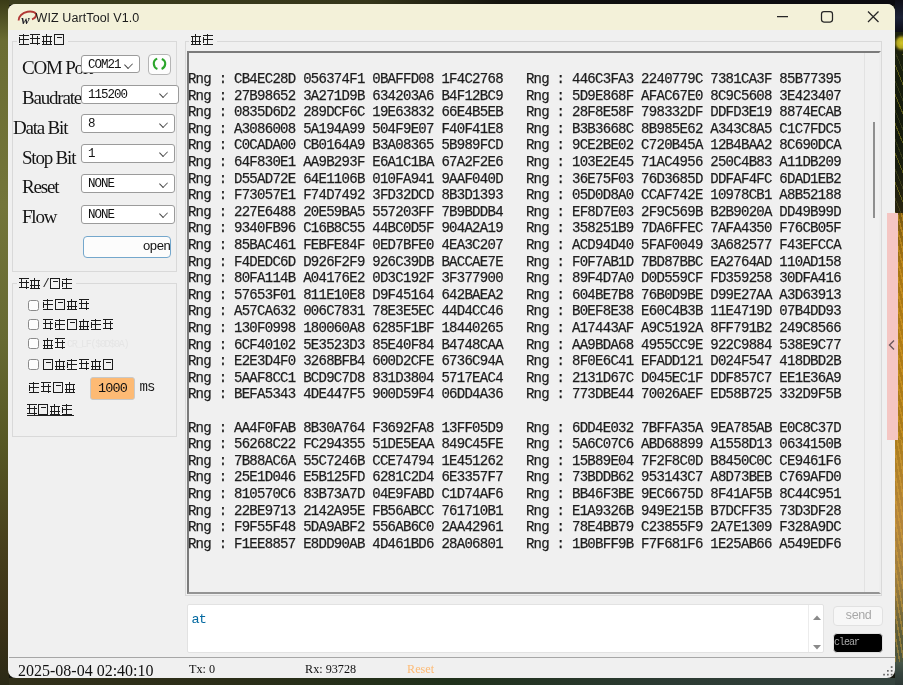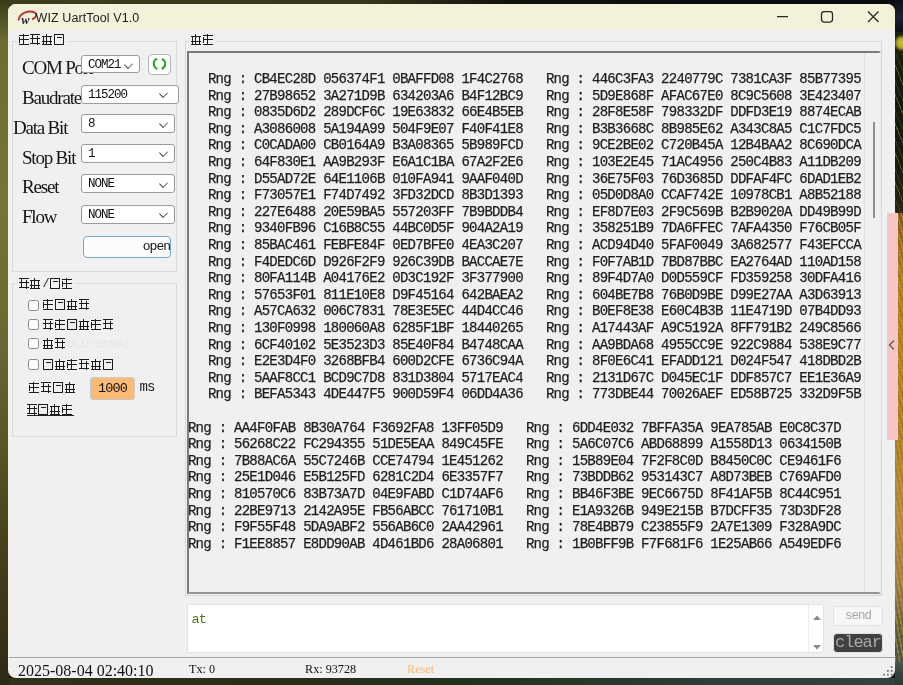--- a/index.html
+++ b/index.html
@@ -185,21 +185,21 @@
 
   <div class="abs gbox" style="left:184.5px;top:41px;width:697.5px;height:555px;"></div>
   <div class="abs glabel" style="left:189px;top:32.5px;">
     <i class="z zc"></i>
     <i class="z za"></i>
   </div>
 
   <div class="abs" id="rxbox" style="left:186.5px;top:50.5px;width:694px;height:543.5px;background:#f0f0f0;border:2px solid;border-color:#7b7b7b #ededed #949494 #7b7b7b;overflow:hidden;">
     <div class="abs" style="left:675px;top:0;width:1px;height:540px;background:#e2e2e2;"></div>
     <div class="abs" style="left:684px;top:69.5px;width:2px;height:96px;background:#8f8f8f;"></div>
-    <div class="abs hex" id="hx1" style="left:-0.6px;top:18.5px;padding-left:20px;">Rng : CB4EC28D 056374F1 0BAFFD08 1F4C2768   Rng : 446C3FA3 2240779C 7381CA3F 85B77395
+    <div class="abs hex" id="hx1" style="left:-0.6px;top:18.5px;">Rng : CB4EC28D 056374F1 0BAFFD08 1F4C2768   Rng : 446C3FA3 2240779C 7381CA3F 85B77395
 Rng : 27B98652 3A271D9B 634203A6 B4F12BC9   Rng : 5D9E868F AFAC67E0 8C9C5608 3E423407
 Rng : 0835D6D2 289DCF6C 19E63832 66E4B5EB   Rng : 28F8E58F 798332DF DDFD3E19 8874ECAB
 Rng : A3086008 5A194A99 504F9E07 F40F41E8   Rng : B3B3668C 8B985E62 A343C8A5 C1C7FDC5
 Rng : C0CADA00 CB0164A9 B3A08365 5B989FCD   Rng : 9CE2BE02 C720B45A 12B4BAA2 8C690DCA
 Rng : 64F830E1 AA9B293F E6A1C1BA 67A2F2E6   Rng : 103E2E45 71AC4956 250C4B83 A11DB209
 Rng : D55AD72E 64E1106B 010FA941 9AAF040D   Rng : 36E75F03 76D3685D DDFAF4FC 6DAD1EB2
 Rng : F73057E1 F74D7492 3FD32DCD 8B3D1393   Rng : 05D0D8A0 CCAF742E 10978CB1 A8B52188
 Rng : 227E6488 20E59BA5 557203FF 7B9BDDB4   Rng : EF8D7E03 2F9C569B B2B9020A DD49B99D
 Rng : 9340FB96 C16B8C55 44BC0D5F 904A2A19   Rng : 358251B9 7DA6FFEC 7AFA4350 F76CB05F
 Rng : 85BAC461 FEBFE84F 0ED7BFE0 4EA3C207   Rng : ACD94D40 5FAF0049 3A682577 F43EFCCA
@@ -217,30 +217,30 @@
 Rng : 7B88AC6A 55C7246B CCE74794 1E451262   Rng : 15B89E04 7F2F8C0D B8450C0C CE9461F6
 Rng : 25E1D046 E5B125FD 6281C2D4 6E3357F7   Rng : 73BDDB62 953143C7 A8D73BEB C769AFD0
 Rng : 810570C6 83B73A7D 04E9FABD C1D74AF6   Rng : BB46F3BE 9EC6675D 8F41AF5B 8C44C951
 Rng : 22BE9713 2142A95E FB56ABCC 761710B1   Rng : E1A9326B 949E215B B7DCFF35 73D3DF28
 Rng : F9F55F48 5DA9ABF2 556AB6C0 2AA42961   Rng : 78E4BB79 C23855F9 2A7E1309 F328A9DC
 Rng : F1EE8857 E8DD90AB 4D461BD6 28A06801   Rng : 1B0BFF9B F7F681F6 1E25AB66 A549EDF6</div>
   </div>
 
   <div class="abs" style="left:186.5px;top:603.5px;width:637.5px;height:49px;background:#fff;border:1px solid #e2e2e2;border-radius:2px;">
     <div class="abs" style="left:620px;top:0;width:1px;height:47px;background:#ececec;"></div>
-    <div class="abs mono" style="left:4px;top:7px;font-size:13.5px;letter-spacing:-0.9px;color:#4d7c0f;">at</div>
+    <div class="abs mono" style="left:4px;top:7px;font-size:13.5px;letter-spacing:-0.9px;color:#0369a1;">at</div>
     <svg class="abs" style="left:622px;top:6px;" width="14" height="36" viewBox="0 0 14 36">
       <path d="M3 9 L 7 4.5 L 11 9 Z" fill="#8a8a8a"></path>
     </svg>
     <svg class="abs" style="left:622px;top:37px;" width="14" height="12" viewBox="0 0 14 12">
       <path d="M3 3 L 7 7.5 L 11 3 Z" fill="#8a8a8a"></path>
     </svg>
   </div>
   <div class="abs mono" style="left:833px;top:605.5px;width:50px;height:20px;background:#f7f7f7;border:1px solid #e1e1e1;border-radius:4px;font-size:12.5px;letter-spacing:-1px;color:#a8a8a8;text-align:center;line-height:18px;">send</div>
-  <div class="abs mono" style="left:833px;top:633px;width:50px;height:20px;background:#404040;border:1px solid #e1e1e1;border-radius:4px;font-size:17px;letter-spacing:-1px;color:#a8a8a8;text-align:center;line-height:18px;">clear</div>
+  <div class="abs mono" style="left:833px;top:633px;width:50px;height:20px;background:#000000;border:1px solid #e1e1e1;border-radius:4px;font-size:10px;letter-spacing:-1px;color:#a8a8a8;text-align:left;line-height:18px;">clear</div>
 
   <div class="abs" style="left:9px;top:657px;width:886px;height:1px;background:#a6a6a6;"></div>
   <div class="abs" style="left:18px;top:662px;font-family:'Liberation Serif',serif;font-size:16px;color:#111;">2025-08-04 02:40:10</div>
   <div class="abs" style="left:189px;top:662px;font-family:'Liberation Serif',serif;font-size:12.2px;color:#111;">Tx: 0</div>
   <div class="abs" style="left:305px;top:662px;font-family:'Liberation Serif',serif;font-size:12.2px;color:#111;">Rx: 93728</div>
   <div class="abs" style="left:407px;top:662px;font-family:'Liberation Serif',serif;font-size:12.2px;color:#fdba74;">Reset</div>
   <svg class="abs" style="left:882px;top:665px" width="12" height="12" viewBox="0 0 12 12">
     <g fill="#666">
       <rect x="8.8" y="1.2" width="1.7" height="1.7"></rect>
       <rect x="5" y="5" width="1.7" height="1.7"></rect>

